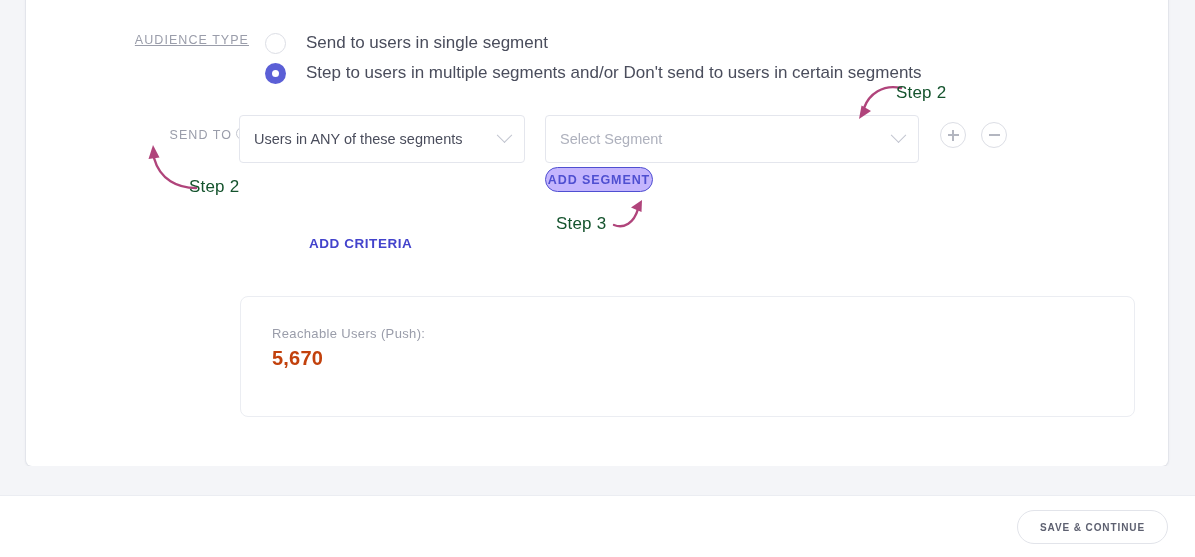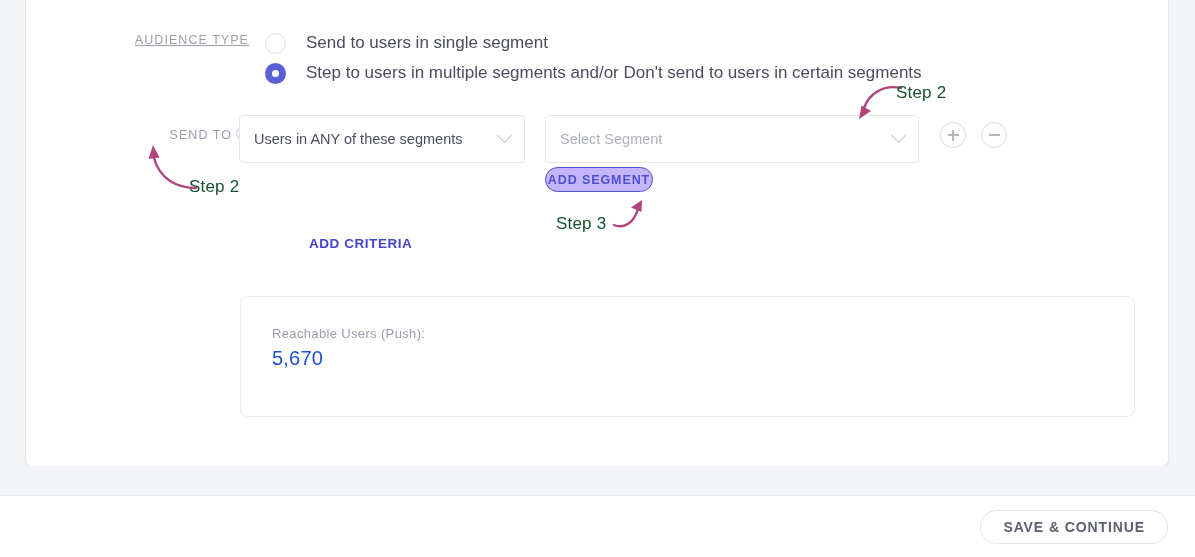--- a/index.html
+++ b/index.html
@@ -185,23 +185,23 @@
   .panel-label {
     position: absolute;
     left: 31px; top: 29px;
     color: #9a9daa;
     font-size: 13px;
     letter-spacing: 0.35px;
   }
   .panel-value {
     position: absolute;
     left: 31px; top: 50px;
-    color: #1d4ed8;
+    color: #c2410c;
     font-size: 20px;
-    font-weight: normal;
+    font-weight: bold;
     letter-spacing: 0.2px;
   }
 
   
   .gap-band {
     position: absolute;
     left: 0; top: 466px;
     width: 1195px; height: 29px;
     background: #f4f5f8;
   }
@@ -215,21 +215,21 @@
   }
   .footer-btn {
     position: absolute;
     right: 27px; top: 14px;
     height: 34px;
     padding: 0 22px;
     border: 1px solid #e2e4ea;
     border-radius: 18px;
     background: #fff;
     color: #5d6070;
-    font-size: 14px;
+    font-size: 10px;
     letter-spacing: 0.9px;
     font-weight: bold;
     display: flex;
     align-items: center;
     justify-content: center;
     box-sizing: border-box;
     cursor: pointer;
   }
 
   

